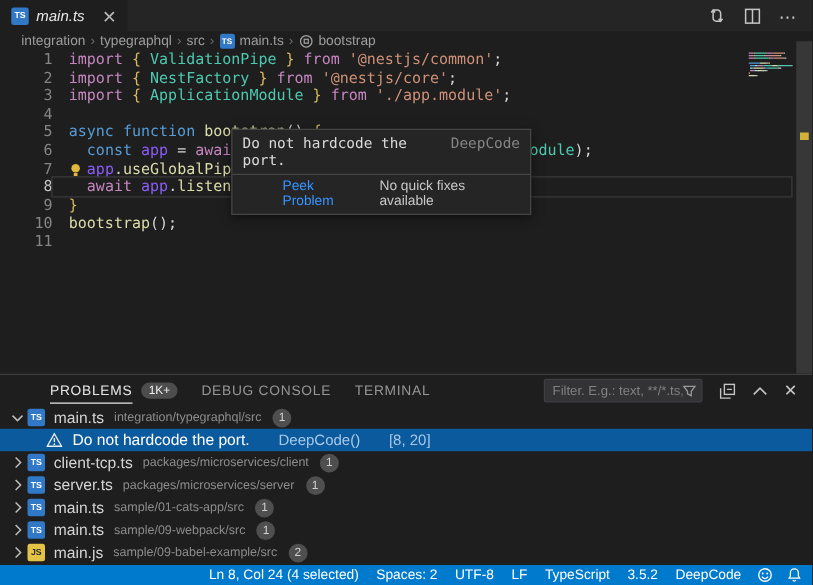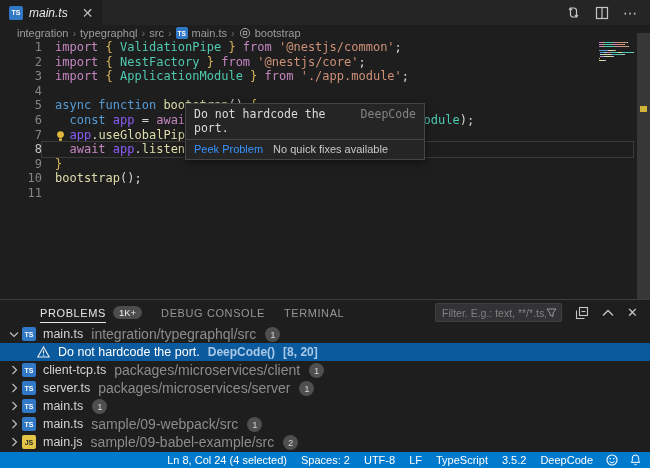--- a/index.html
+++ b/index.html
@@ -60,21 +60,21 @@
   .ruler-marker { position:absolute; top:66px; right:3px; width:7px; height:6px; background:#d2b33a; }
 
   
   .hover { position:absolute; left:185px; top:63px; width:240px; background:#252526;
            border:1px solid #454545; z-index:6; box-shadow:0 2px 8px rgba(0,0,0,0.5); }
   .hover-msg { display:flex; gap:6px; padding:3px 8px 4px 8px;
                font-family:"DejaVu Sans Mono", monospace; font-size:11.5px; color:#dadada; }
   .hover-src { color:#848484; }
   .hover-actions { display:flex; gap:10px; align-items:center; border-top:1px solid #454545;
                    padding:3px 8px 4px 8px; font-size:11px; color:#c8c8c8; }
-  .hover-link { color:#3794ff; }
+  .hover-link { color:#3794ff;margin-left:32px; }
 
   
   .panel { position:absolute; top:299px; left:0; right:0; height:153px; background:#1e1e1e;
            border-top:1px solid #3d3d3d; }
   .panel-header { height:25px; display:flex; align-items:center;padding-left:24px; }
   .panel-tabs { display:flex; align-items:center; gap:19px; margin-left:16px; }
   .ptab { font-size:11px; letter-spacing:0.6px; color:#969696; display:flex; align-items:center; gap:7px;
           height:25px; }
   .ptab.active .ptab-label { color:#e7e7e7; border-bottom:1px solid #e7e7e7; padding:4px 0 3px 0; }
   .pbadge { background:#4d4d4d; color:#efefef; border-radius:8px; font-size:9.5px;
@@ -87,27 +87,27 @@
   .filter-box input::placeholder { color:#818181; }
   .picon { color:#c5c5c5; display:flex; align-items:center; }
   .picon.txt { font-size:13px; line-height:1; }
 
   
   .plist { position:absolute; top:25px; left:0; right:0; bottom:0; overflow:hidden; }
   .prow { display:flex; align-items:center; height:18px; font-size:12.5px; color:#d4d4d4; }
   .prow .chev { width:16px; margin-left:6px; display:flex; justify-content:center; color:#bdbdbd; flex:none; }
   .prow .chev svg { display:block; }
   .prow .fname { margin-left:7px; }
-  .prow .fpath { margin-left:8px; font-size:14px; color:#8c8c8c; }
+  .prow .fpath { margin-left:8px; font-size:10px; color:#8c8c8c; }
   .cbadge { margin-left:9px; width:15px; height:15px; border-radius:50%; background:#4f4f4f;
             color:#d2d2d2; font-size:9.5px; display:flex; align-items:center; justify-content:center; }
   .prow.problem { background:#0b5a9e; color:#ffffff; }
   .prow.problem .wicon { margin-left:37px; display:flex; flex:none; }
   .prow.problem .pmsg { margin-left:8px; }
-  .prow.problem .psrc, .prow.problem .ploc { margin-left:8px; color:#a9c9e8; font-size:12px;font-weight:bold; }
+  .prow.problem .psrc, .prow.problem .ploc { margin-left:23px; color:#a9c9e8; font-size:12px; }
 
   
   .statusbar { position:absolute; left:0; bottom:0; width:650px; height:16px; background:#007acc;
                display:flex; align-items:center; color:#ffffff; font-size:11px; z-index:8; }
   .sb-right { margin-left:auto; display:flex; align-items:center; height:16px; }
   .sb-item { padding:0 7px; white-space:nowrap; }
   .sb-ico { padding:0 6px; display:flex; align-items:center; }
 </style>
 </head>
 <body>
@@ -334,20 +334,21 @@
           <span class="cbadge">1</span>
         </div>
         <div class="prow">
           <span class="chev">
             <svg width="7" height="10" viewBox="0 0 7 10">
               <polyline points="1.5,1 5.5,5 1.5,9" fill="none" stroke="#bdbdbd" stroke-width="1.2"></polyline>
             </svg>
           </span>
           <span class="fico">TS</span>
           <span class="fname">main.ts</span>
+          <span class="fpath">sample/01-cats-app/src</span>
           <span class="cbadge">1</span>
         </div>
         <div class="prow">
           <span class="chev">
             <svg width="7" height="10" viewBox="0 0 7 10">
               <polyline points="1.5,1 5.5,5 1.5,9" fill="none" stroke="#bdbdbd" stroke-width="1.2"></polyline>
             </svg>
           </span>
           <span class="fico">TS</span>
           <span class="fname">main.ts</span>

